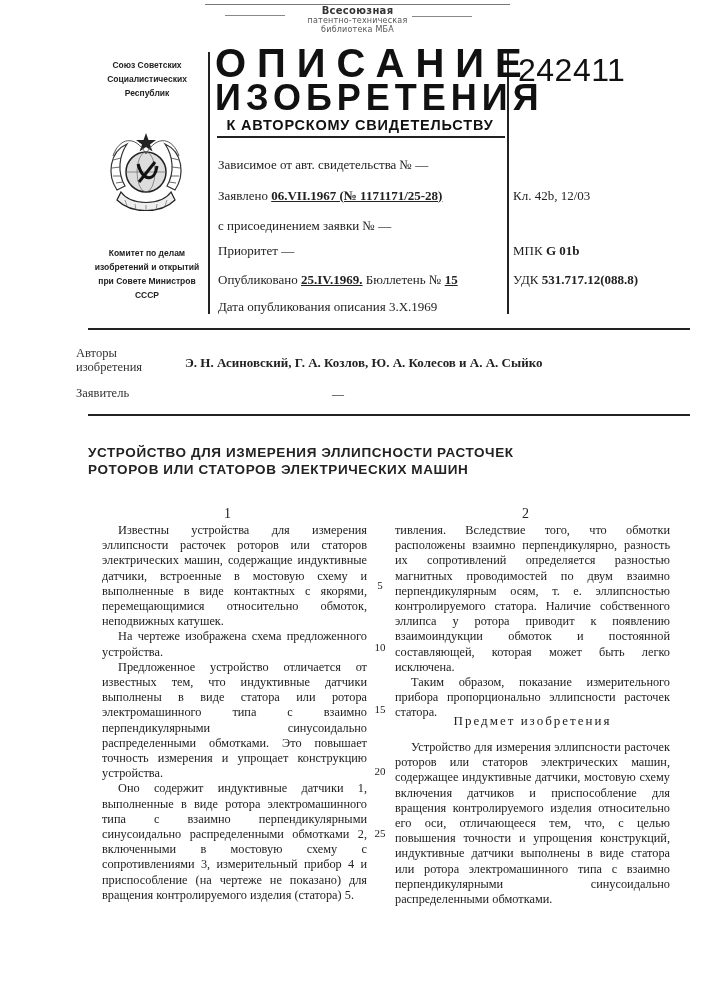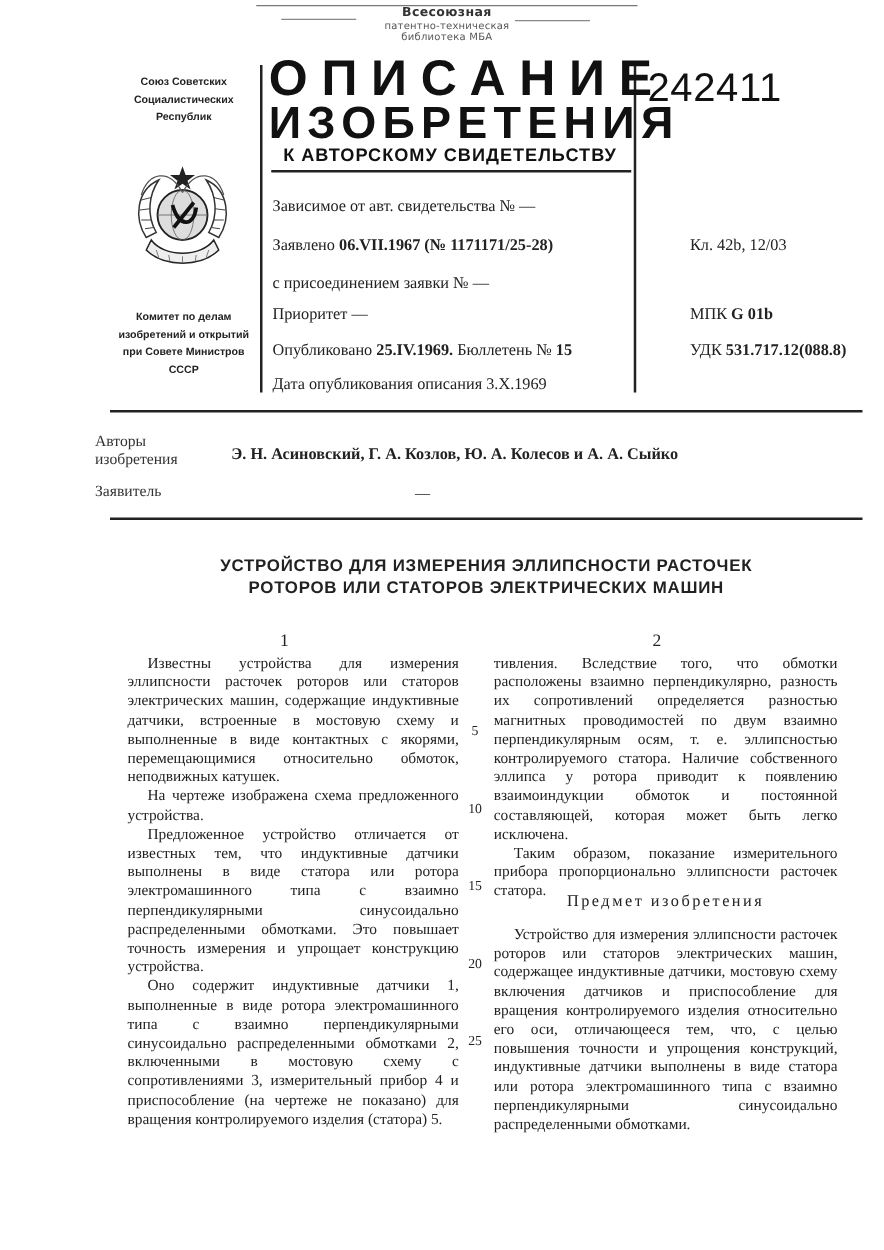--- a/index.html
+++ b/index.html
@@ -14,28 +14,28 @@
   .left-org { left:92px; width:110px; text-align:center; font-family:"Liberation Sans", sans-serif; font-size:8.5px; font-weight:bold; line-height:14px; color:#222; }
   .emblem { left:105px; top:130px; width:82px; height:88px; }
   .vline { width:0; border-left:2px solid #222; }
   .main-title { left:215px; width:290px; text-align:center; font-family:"Liberation Sans", sans-serif; font-weight:900; color:#111; }
   .t1 { top:43px; font-size:40px; letter-spacing:11px; line-height:40px; }
   .t2 { top:80px; font-size:36px; letter-spacing:5px; line-height:36px; }
   .t3 { top:117px; font-size:14.5px; letter-spacing:0.8px; line-height:16px; }
   .title-rule { left:217px; top:136px; width:288px; border-top:2px solid #222; }
   .patnum { left:518px; top:52px; font-family:"Liberation Sans", sans-serif; font-weight:400; font-size:32px; letter-spacing:0.5px; color:#111; }
   .meta { left:218px; font-size:13px; line-height:16px; color:#222; white-space:nowrap; }
-  .meta b { font-weight:bold; }
-  .rmeta { left:513px; font-size:13px; color:#222; white-space:nowrap;margin-left:39px; }
+  .meta b { font-weight:bold;text-decoration:underline; }
+  .rmeta { left:513px; font-size:13px; color:#222; white-space:nowrap; }
   .hr-main { left:88px; top:328px; width:602px; border-top:2px solid #222; }
   .hr-2 { left:88px; top:414px; width:602px; border-top:2px solid #222; }
   .label { left:76px; font-size:12.5px; line-height:14px; color:#333; }
   .authors { left:185px; top:355px; font-size:13px; font-weight:bold; color:#222; }
   .applicant-dash { left:332px; top:387px; font-size:12px; }
-  .doc-title { left:88px; top:444px; width:602px; text-align:center; font-family:"Liberation Sans", sans-serif; font-weight:bold; font-size:13.5px; letter-spacing:0.6px; line-height:17px; color:#222; }
+  .doc-title { left:88px; top:444px; width:602px; text-align:left; font-family:"Liberation Sans", sans-serif; font-weight:bold; font-size:13.5px; letter-spacing:0.6px; line-height:17px; color:#222; }
   .colnum { font-size:14px; color:#222; }
   .col { font-size:12.3px; line-height:15.2px; text-align:justify; color:#222; width:265px; }
   .col p { margin:0; text-indent:16px; }
   .lnum { font-size:11px; color:#222; width:20px; text-align:center; }
   .subhead { left:395px; top:713px; width:275px; text-align:center; font-size:13px; letter-spacing:2px; color:#222; }
 </style>
 </head>
 <body>
 
 <div class="abs top-rule"></div>

